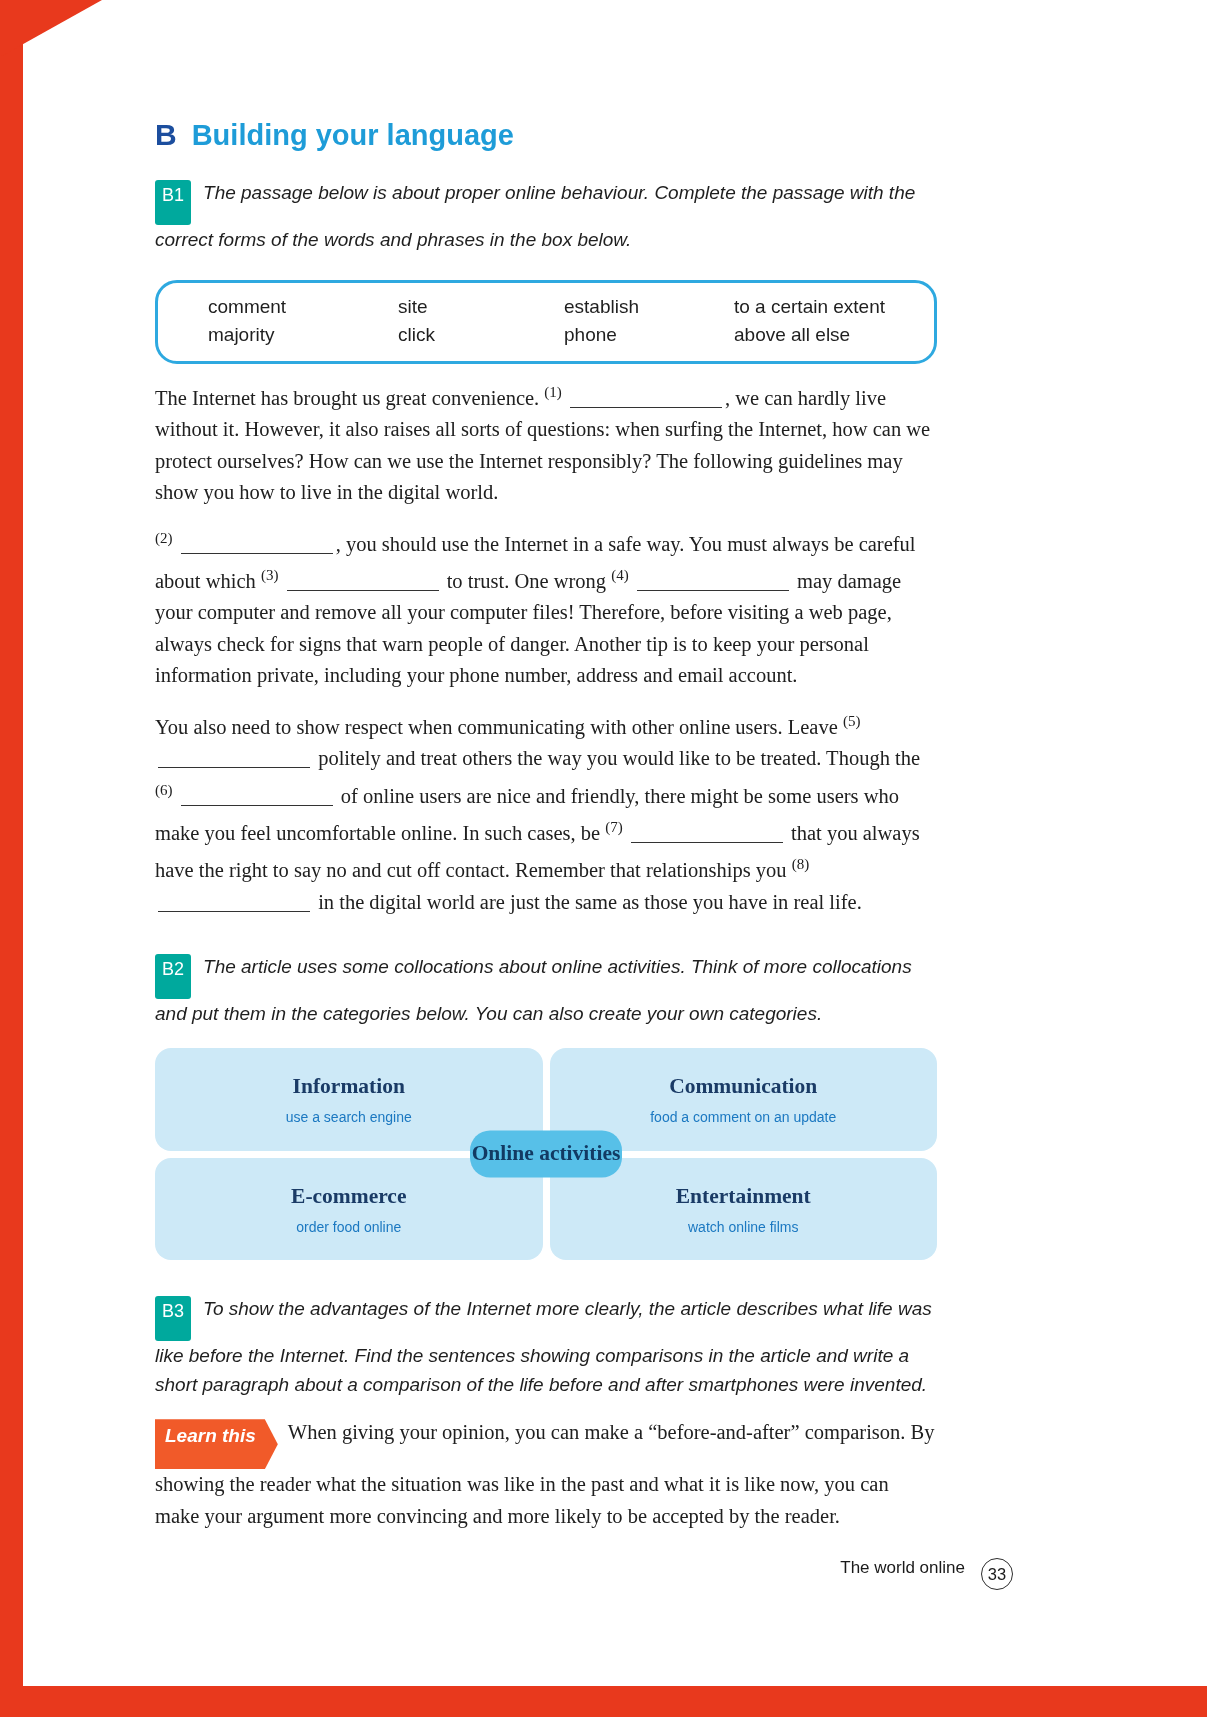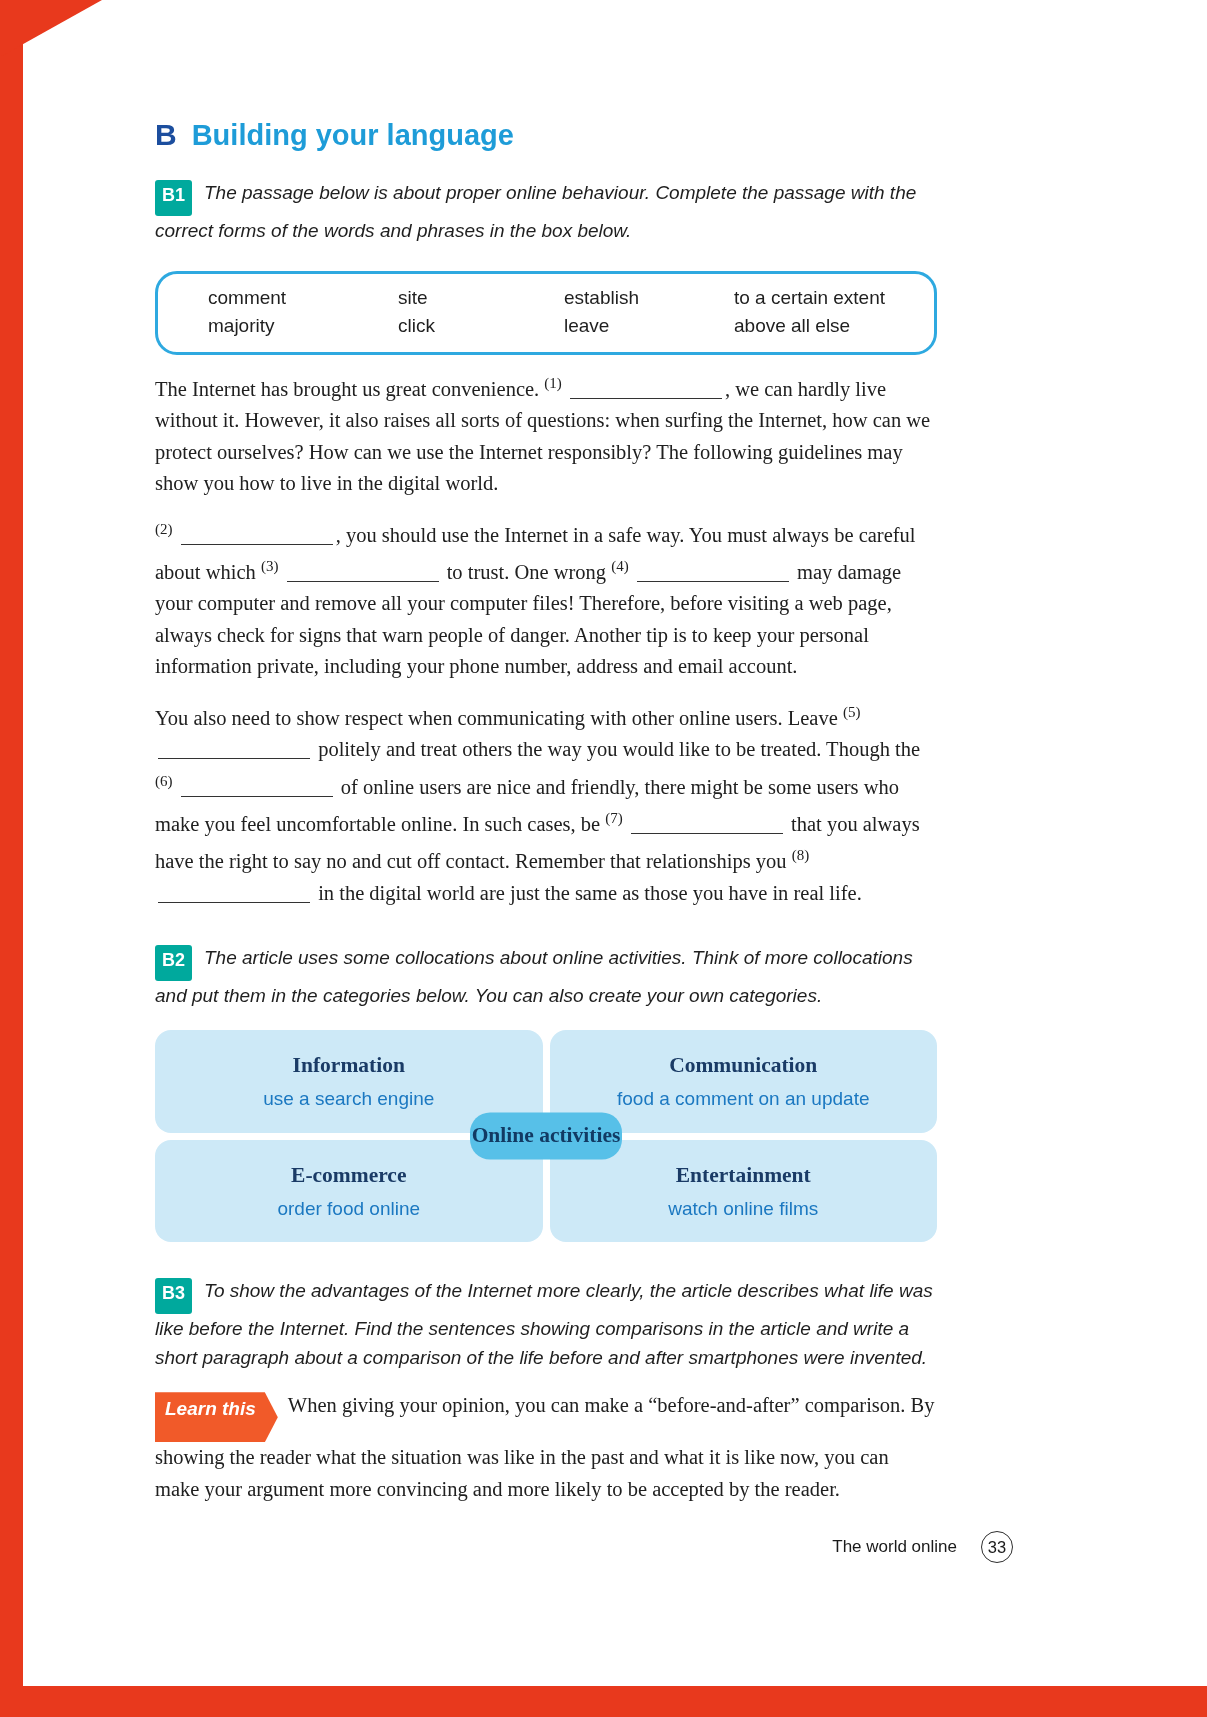--- a/index.html
+++ b/index.html
@@ -17,54 +17,54 @@
           border-right:102px solid transparent;z-index:5;}
   .edge-bottom{position:absolute;left:0;bottom:0;width:100%;height:31px;background:var(--red);z-index:6;}
 
   .content{position:absolute;left:155px;top:0;width:782px;}
 
   .heading{margin:118px 0 0 0;display:flex;align-items:baseline;gap:15px;
            font-weight:bold;font-size:29px;color:var(--heading_blue);}
   .heading .heading-b{color:var(--heading_b_blue);font-size:30px;}
 
   .instruction{font-style:italic;font-size:19px;line-height:29px;color:var(--text_dark);margin:26px 0 0 0;}
-  .badge{display:inline-block;font-style:normal;background:var(--teal);color:#fff;font-weight:bold;
-         font-size:18px;line-height:1;padding:6px 7px 12px;border-radius:3px;margin-right:12px;vertical-align:-2px;}
+  .badge{display:inline-block;font-style:normal;background:var(--teal);color:#fff;font-weight:normal;
+         font-size:18px;line-height:1;padding:6px 7px 21px;border-radius:3px;margin-right:12px;vertical-align:-2px;}
 
   .word-box{margin-top:26px;border:3px solid var(--box_border);border-radius:22px;
             padding:13px 20px 15px 50px;display:grid;grid-template-columns:190px 166px 170px auto;
             row-gap:6px;font-size:19px;color:var(--text_dark);}
 
   .passage{margin-top:13px;font-family:"Liberation Serif", serif;font-size:20.5px;line-height:31.5px;color:#202020;}
   .passage p{margin:0 0 14px 0;}
   .passage sup{font-size:15px;}
   .blank{display:inline-block;width:152px;height:14px;border-bottom:1.5px solid #333;
          vertical-align:-3px;margin:0 3px;}
 
   .section-b2{margin-top:34px;}
   .diagram{position:relative;margin-top:20px;height:212px;}
   .quads{display:grid;grid-template-columns:1fr 1fr;grid-template-rows:1fr 1fr;gap:7px;height:100%;}
   .quad{background:var(--quad_bg);border-radius:16px;display:flex;flex-direction:column;
         align-items:center;justify-content:center;gap:10px;}
   .quad-title{font-family:"Liberation Serif", serif;font-weight:bold;font-size:21.5px;color:var(--quad_title);}
-  .quad-example{font-size:19px;color:var(--quad_example);}
+  .quad-example{font-size:14px;color:var(--quad_example);}
   .center-box{position:absolute;left:50%;top:50%;transform:translate(-50%,-50%);width:152px;
               padding:9px 0 11px;background:var(--center_bg);border-radius:20px;text-align:center;
               font-family:"Liberation Serif", serif;font-weight:bold;font-size:21.5px;line-height:27px;
               color:var(--center_text);}
 
   .section-b3{margin-top:34px;}
 
   .learn{margin-top:18px;font-family:"Liberation Serif", serif;font-size:20.5px;line-height:31.5px;color:#202020;}
   .learn-badge{display:inline-block;background:var(--learn_orange);color:#fff;
                font-family:"Liberation Sans", sans-serif;font-weight:bold;font-style:italic;font-size:19px;
                line-height:1;padding:7px 22px 24px 10px;margin-right:10px;vertical-align:-3px;
                clip-path:polygon(0 0, calc(100% - 13px) 0, 100% 50%, calc(100% - 13px) 100%, 0 100%);}
 
-  .footer{display:flex;justify-content:flex-end;align-items:center;gap:24px;
+  .footer{display:flex;justify-content:flex-end;align-items:flex-start;gap:16px;
           margin:26px -76px 0 0;font-size:17px;color:#1a1a1a;}
   .page-circle{width:32px;height:32px;border:1.6px solid #2e2e2e;border-radius:50%;
                display:flex;align-items:center;justify-content:center;font-size:16.5px;}
 </style>
 </head>
 <body>
 
 <div class="edge-left"></div>
 <div class="corner"></div>
 <div class="edge-bottom"></div>
@@ -80,21 +80,21 @@
     <span class="badge">B1</span><span>The passage below is about proper online behaviour. Complete the passage with the correct forms of the words and phrases in the box below.</span>
   </p>
 
   <div class="word-box">
       <span>comment</span>
       <span>site</span>
       <span>establish</span>
       <span>to a certain extent</span>
       <span>majority</span>
       <span>click</span>
-      <span>leave</span>
+      <span>phone</span>
       <span>above all else</span>
     </div>
 
   <div class="passage">
       <p><span>The Internet has brought us great convenience. </span><sup>(1)</sup> <span class="blank"></span><span>, we can hardly live without it. However, it also raises all sorts of questions: when surfing the Internet, how can we protect ourselves? How can we use the Internet responsibly? The following guidelines may show you how to live in the digital world.</span></p>
       <p><sup>(2)</sup> <span class="blank"></span><span>, you should use the Internet in a safe way. You must always be careful about which </span><sup>(3)</sup> <span class="blank"></span><span> to trust. One wrong </span><sup>(4)</sup> <span class="blank"></span><span> may damage your computer and remove all your computer files! Therefore, before visiting a web page, always check for signs that warn people of danger. Another tip is to keep your personal information private, including your phone number, address and email account.</span></p>
       <p><span>You also need to show respect when communicating with other online users. Leave </span><sup>(5)</sup> <span class="blank"></span><span> politely and treat others the way you would like to be treated. Though the </span><sup>(6)</sup> <span class="blank"></span><span> of online users are nice and friendly, there might be some users who make you feel uncomfortable online. In such cases, be </span><sup>(7)</sup> <span class="blank"></span><span> that you always have the right to say no and cut off contact. Remember that relationships you </span><sup>(8)</sup> <span class="blank"></span><span> in the digital world are just the same as those you have in real life.</span></p>
     </div>
 
   <div class="section-b2">

